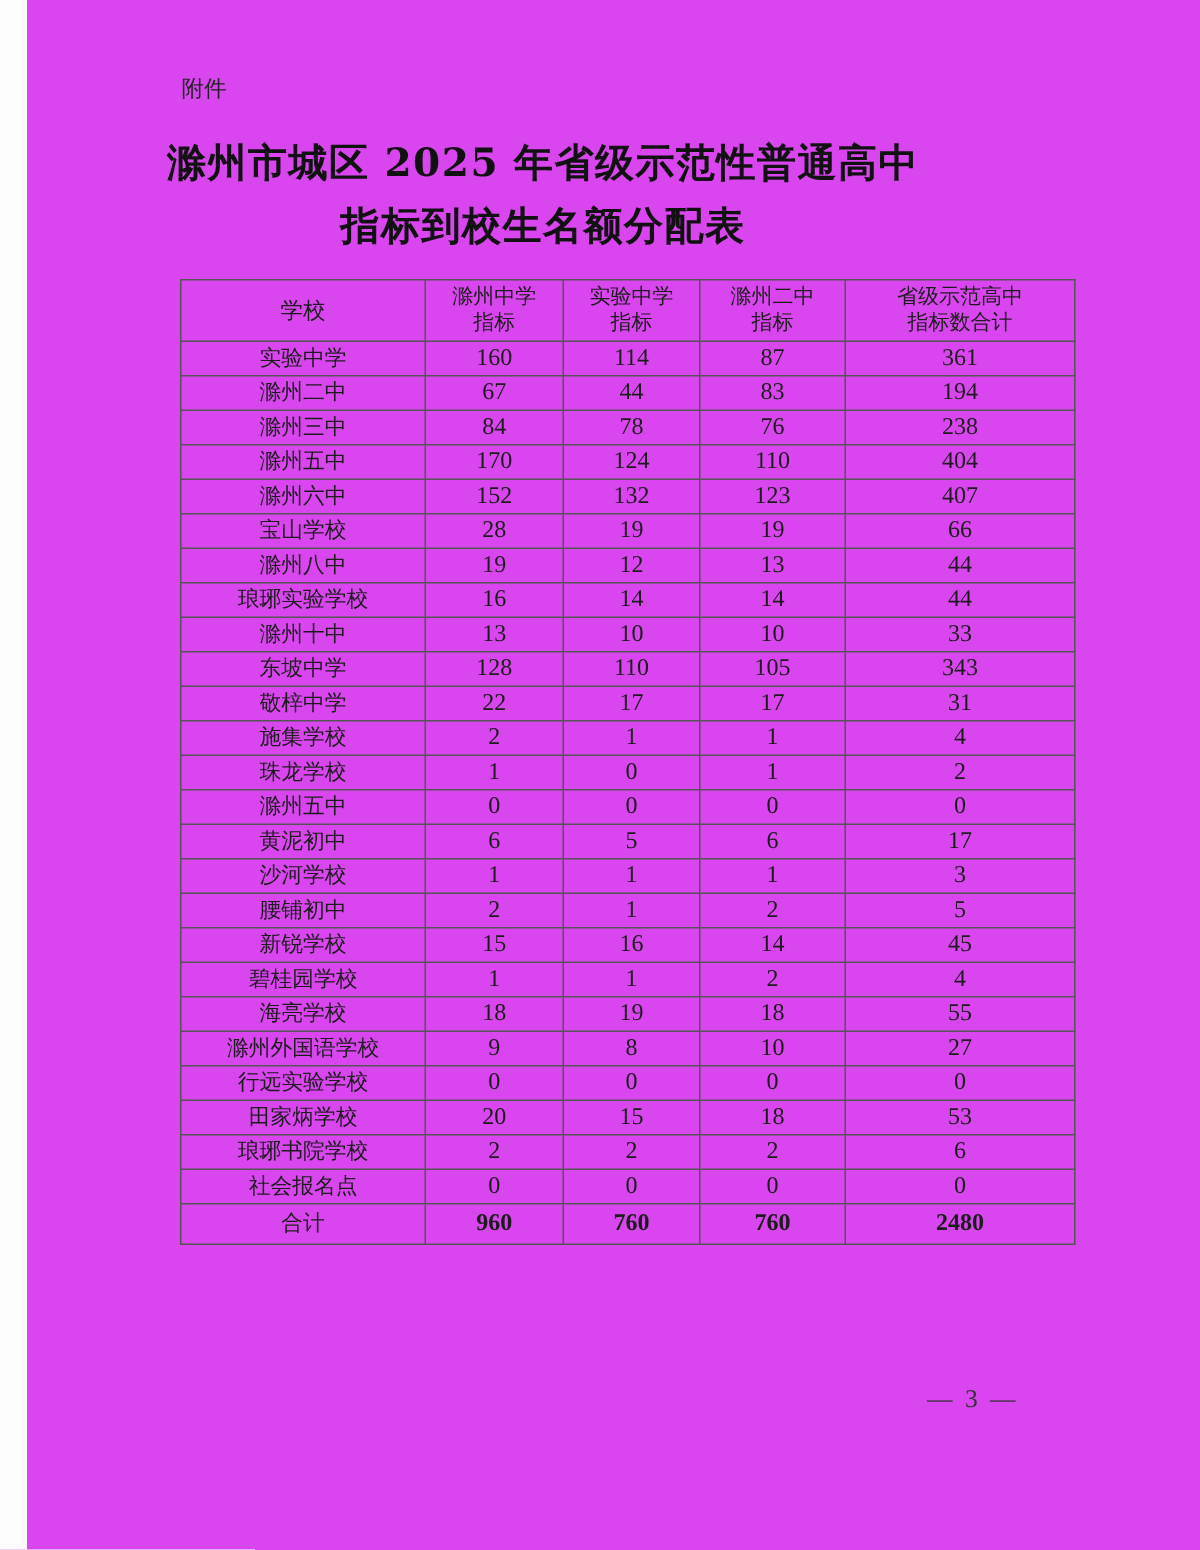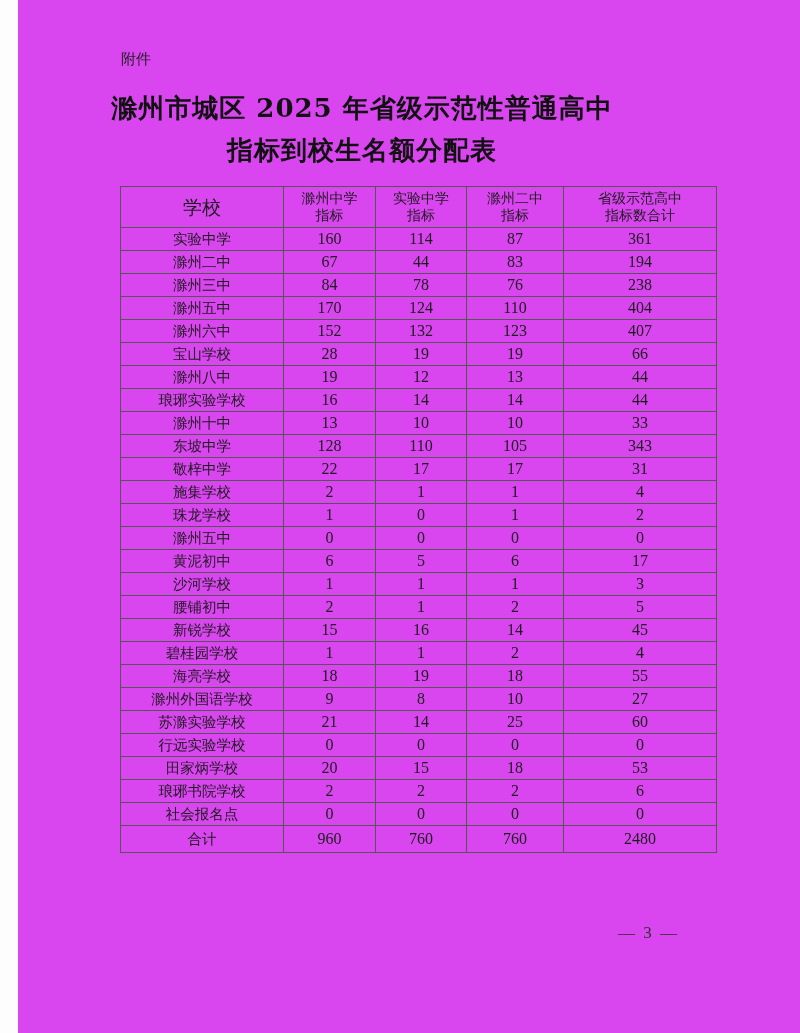--- a/index.html
+++ b/index.html
@@ -66,35 +66,35 @@
     color: #1c1c1c;
   }
   table.alloc th {
     height: 40px;
     font-weight: normal;
     font-family: "DejaVu Sans", "Liberation Sans", sans-serif;
     font-size: 14px;
     line-height: 17px;
   }
   table.alloc th.school-head {
-    font-size: 19px;
+    font-size: 15px;
   }
   table.alloc td {
     height: 22px;
     line-height: 22px;
     font-family: "Liberation Serif", "DejaVu Serif", serif;
     font-size: 16px;
   }
   table.alloc td.school {
     font-family: "DejaVu Sans", "Liberation Sans", sans-serif;
     font-size: 14.5px;
   }
   table.alloc tr.total-row td {
     height: 26px;
-    font-weight: normal;
+    font-weight: bold;
   }
   table.alloc tr.total-row td.school {
     font-weight: normal;
   }
   table.alloc { border: 1.5px solid #444; }
 
   .page-number {
     position: absolute;
     left: 600px;
     top: 923px;
@@ -285,27 +285,20 @@
           <td>55</td>
         </tr>
         <tr>
           <td class="school">滁州外国语学校</td>
           <td>9</td>
           <td>8</td>
           <td>10</td>
           <td>27</td>
         </tr>
         <tr>
-          <td class="school">苏滁实验学校</td>
-          <td>21</td>
-          <td>14</td>
-          <td>25</td>
-          <td>60</td>
-        </tr>
-        <tr>
           <td class="school">行远实验学校</td>
           <td>0</td>
           <td>0</td>
           <td>0</td>
           <td>0</td>
         </tr>
         <tr>
           <td class="school">田家炳学校</td>
           <td>20</td>
           <td>15</td>

